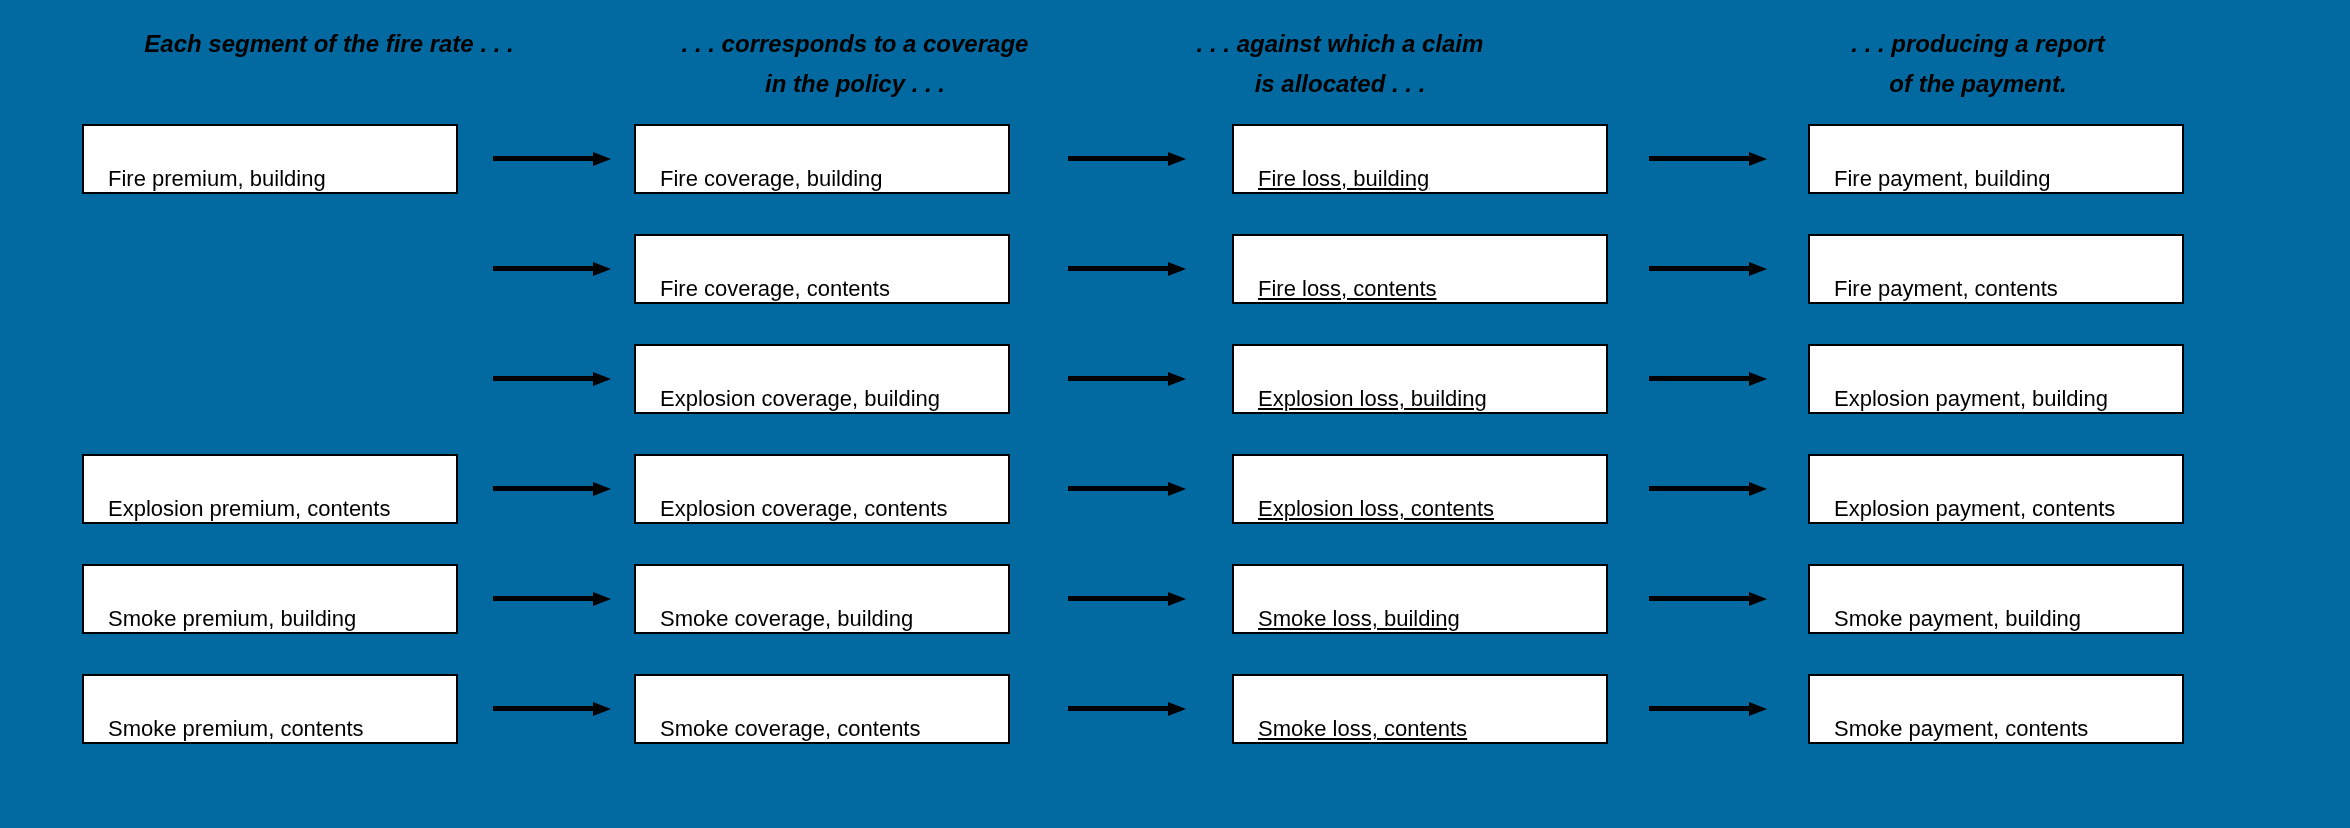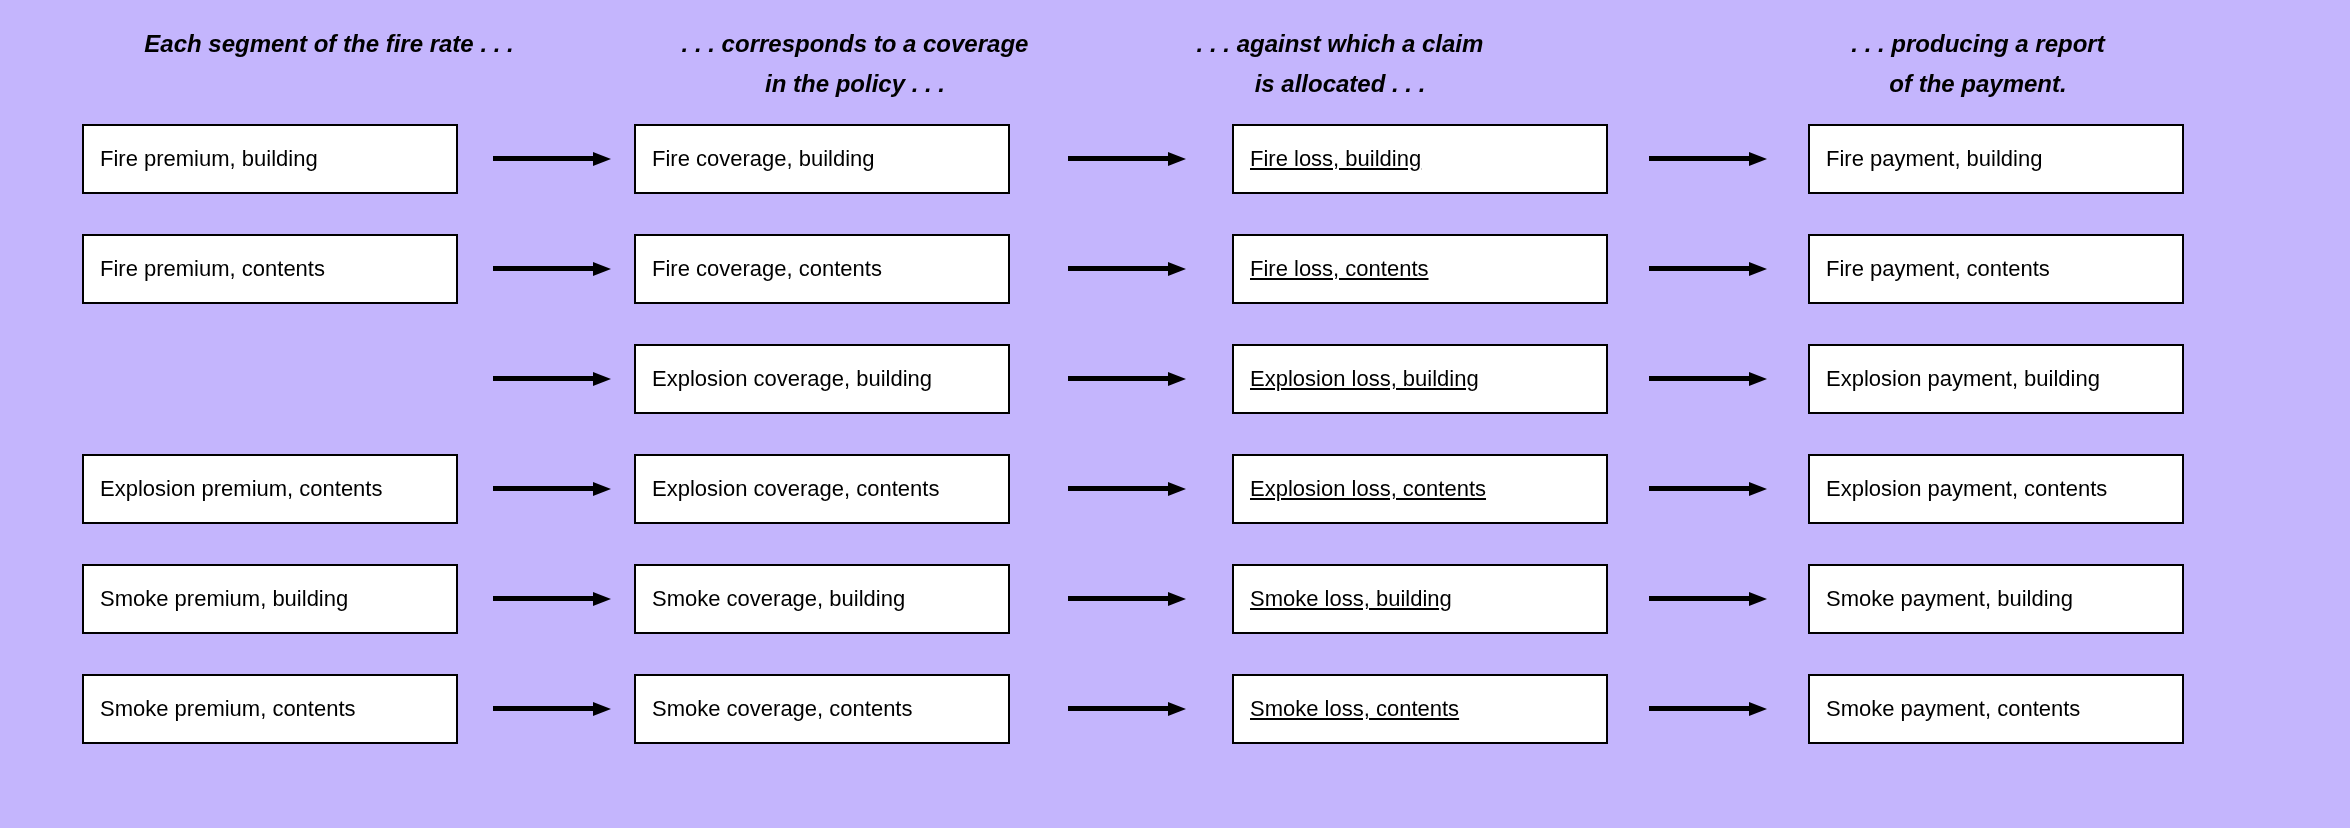--- a/index.html
+++ b/index.html
@@ -1,20 +1,20 @@
 <!DOCTYPE html>
 <html><head>
 <meta charset="utf-8">
 <style>
   html, body { margin: 0; padding: 0; background: #ffffff; }
   .canvas {
     position: relative;
     width: 2350px;
     height: 828px;
-    background: #c4b5fd;
+    background: #0369a1;
     color: #000000;
     font-family: "Liberation Sans", "DejaVu Sans", sans-serif;
     overflow: hidden;
   }
   .header {
     position: absolute;
     top: 24px;
     transform: translateX(-50%);
     text-align: center;
     font-weight: bold;
@@ -37,22 +37,22 @@
 
   .box {
     position: absolute;
     top: var(--t);
     width: 376px;
     height: 70px;
     box-sizing: border-box;
     border: 2px solid #000000;
     background: #ffffff;
     display: flex;
-    align-items: center;
-    padding-left: 16px;
+    align-items: flex-end;
+    padding-left: 24px;
     font-size: 22px;
     white-space: nowrap;
   }
   .c0 { left: 82px; }
   .c1 { left: 634px; }
   .c2 { left: 1232px; text-decoration: underline; }
   .c3 { left: 1808px; }
 
   .arrow {
     position: absolute;
@@ -123,23 +123,20 @@
       <span>Fire loss, building</span>
     </div>
   <div class="arrow g2 r0">
       <span class="shaft"></span>
       <span class="head"></span>
     </div>
   <div class="box c3 r0">
       <span>Fire payment, building</span>
     </div>
 
-  <div class="box c0 r1">
-      <span>Fire premium, contents</span>
-    </div>
   <div class="arrow g0 r1">
       <span class="shaft"></span>
       <span class="head"></span>
     </div>
   <div class="box c1 r1">
       <span>Fire coverage, contents</span>
     </div>
   <div class="arrow g1 r1">
       <span class="shaft"></span>
       <span class="head"></span>

